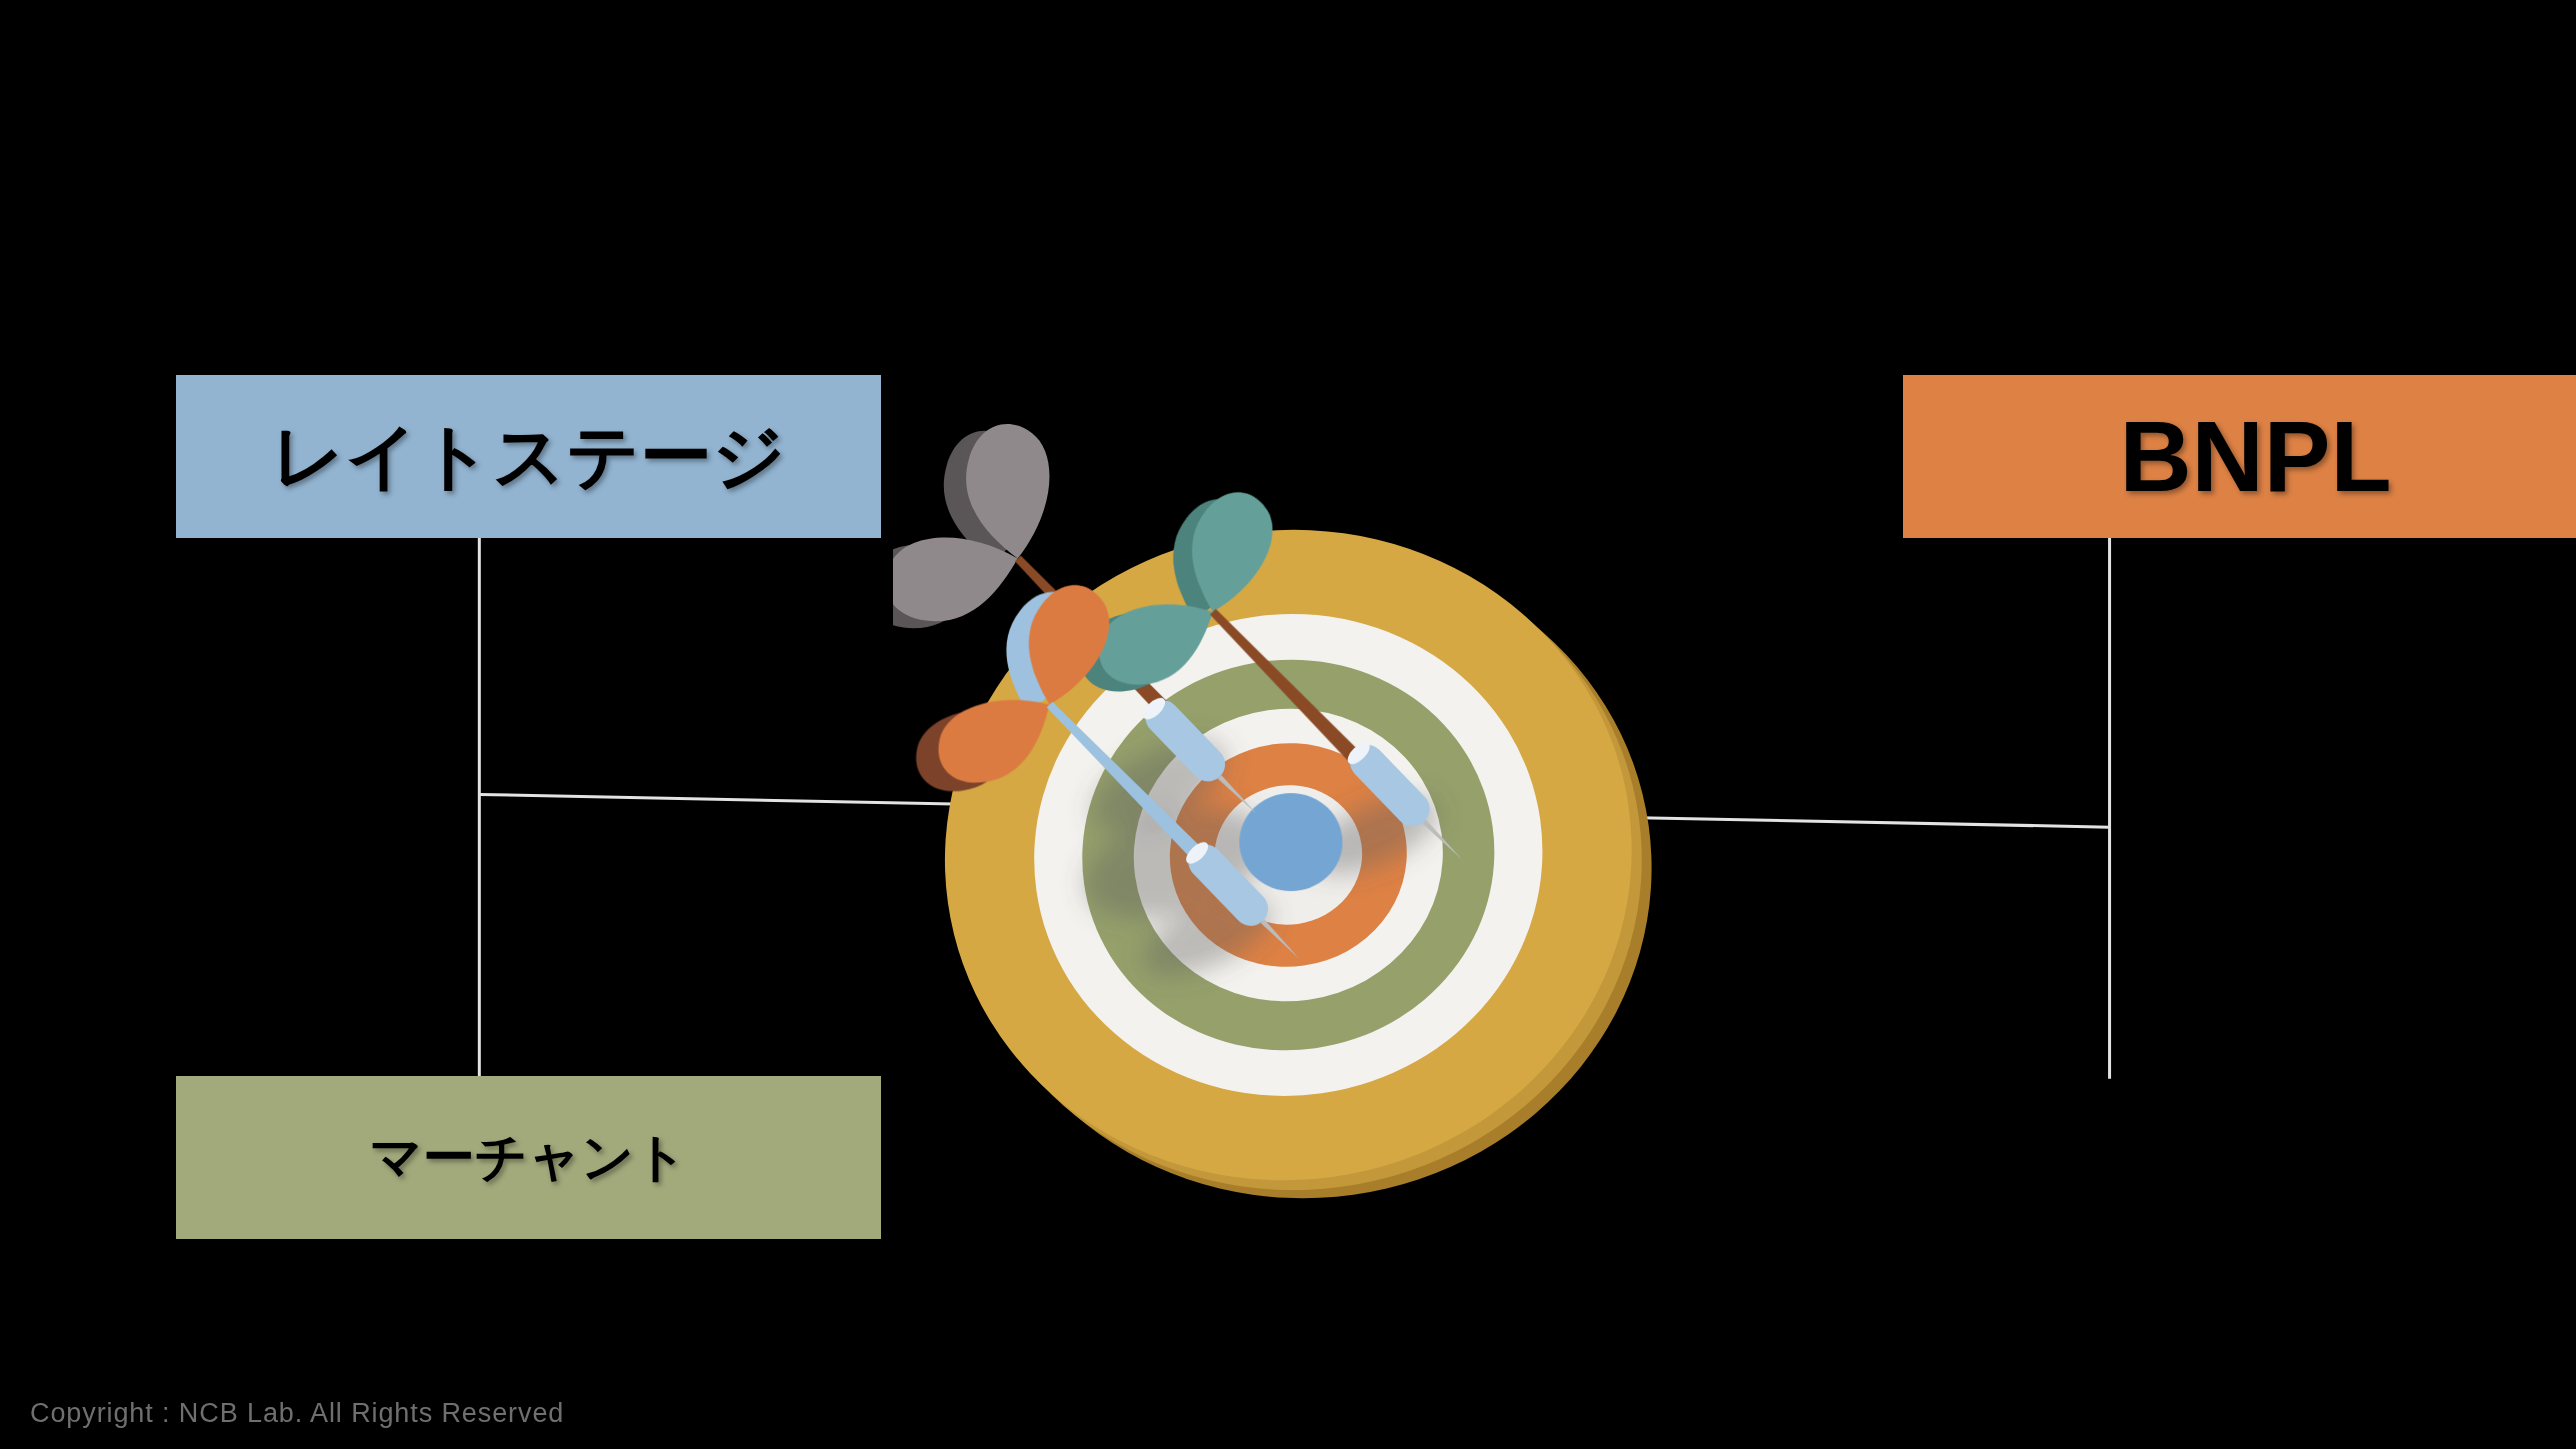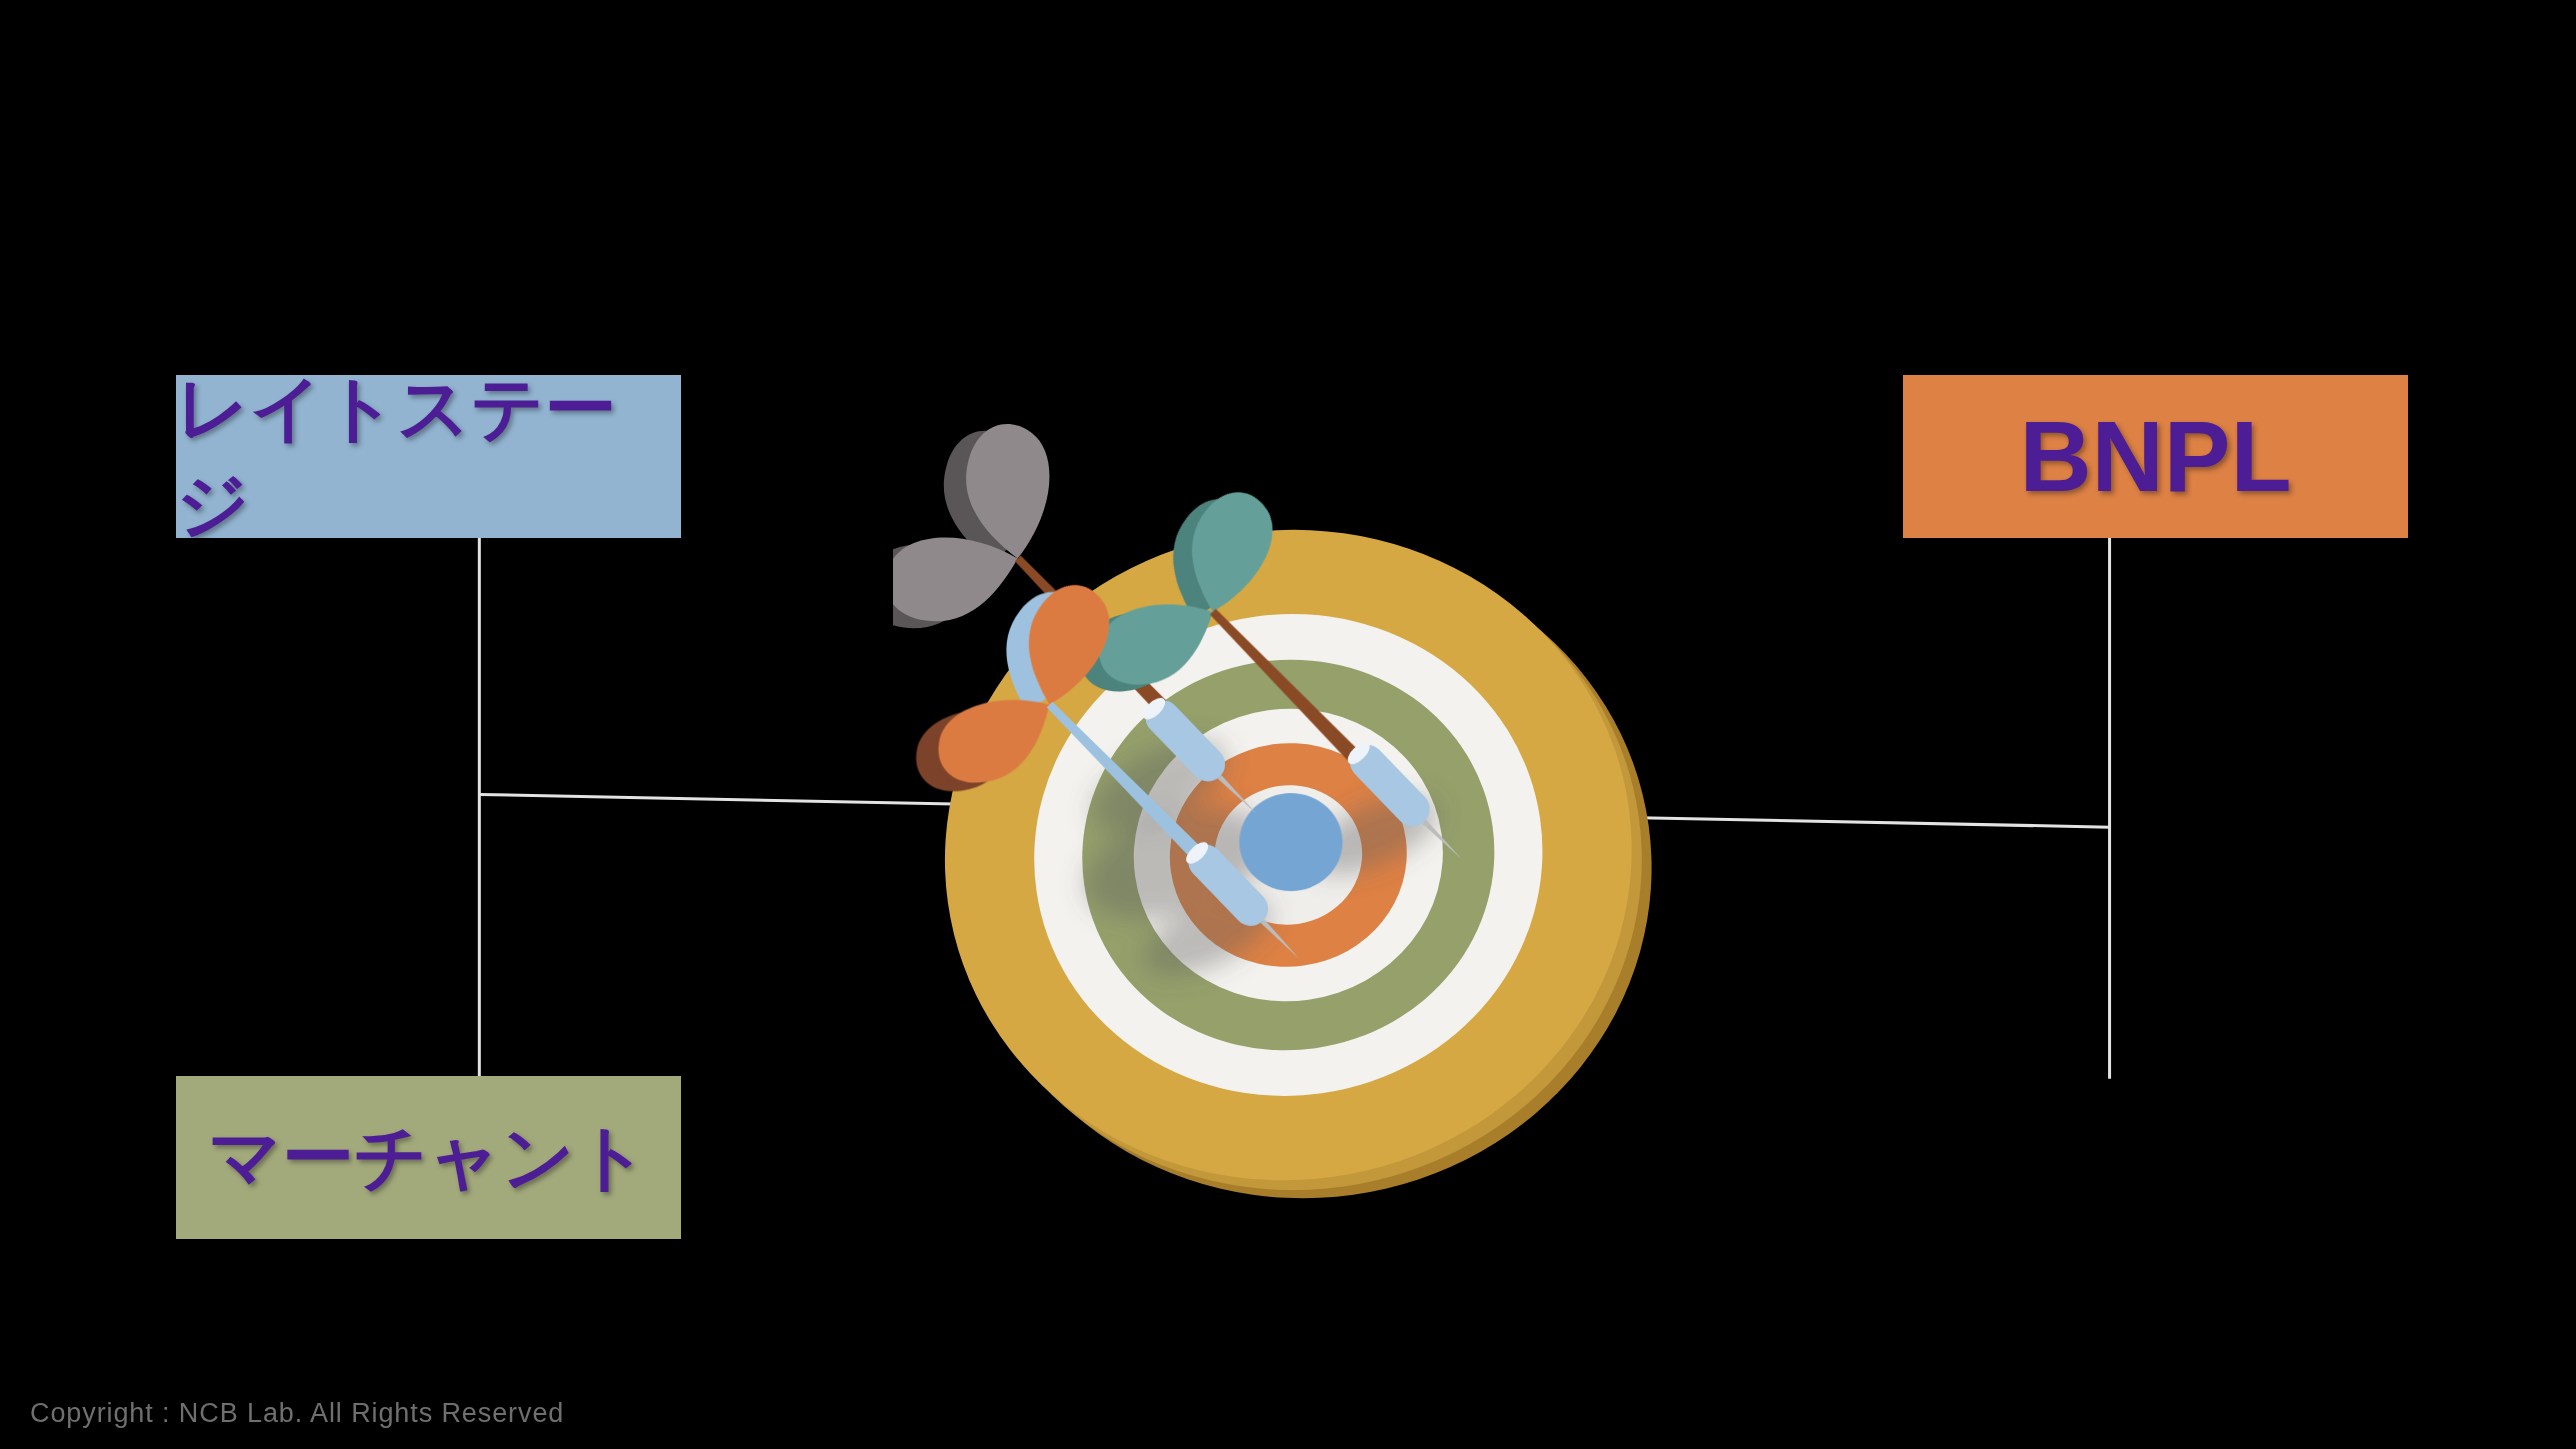--- a/index.html
+++ b/index.html
@@ -16,29 +16,29 @@
     text-align:center;
     color:#ffffff;
     font-size:119px;
     font-weight:800;
     letter-spacing:1.7px;
     line-height:1.15;
     text-shadow:3.4px 4.3px 6.9px rgba(0,0,0,.6);
   }
   .label-box{
     position:absolute;
-    width:505px;height:163px;
+    width:705px;height:163px;
     display:flex;align-items:center;justify-content:center;
-    color:#4c1d95;
+    color:#000000;
     font-weight:700;
     text-shadow:2.6px 3.4px 5.2px rgba(0,0,0,.35);
   }
   #box-late-stage{left:176px;top:375px;background:#92b4d1;font-size:72px;}
   #box-bnpl{left:1903px;top:375px;background:#dd8145;font-size:100px;}
-  #box-merchant{left:176px;top:1076px;background:#a2aa7c;font-size:72px;}
+  #box-merchant{left:176px;top:1076px;background:#a2aa7c;font-size:52px;}
   #box-investment{left:1802px;top:1076px;background:#d7b059;font-size:79px;}
   #connector-lines{position:absolute;left:0;top:0;z-index:1;}
   #dartboard{position:absolute;left:893px;top:421px;z-index:2;}
   .label-box{z-index:3;}
   #title{z-index:3;}
   #copyright{
     position:absolute;left:30px;top:1398px;
     font-size:27px;color:#6f6f6f;z-index:3;
     letter-spacing:0.9px;
   }

